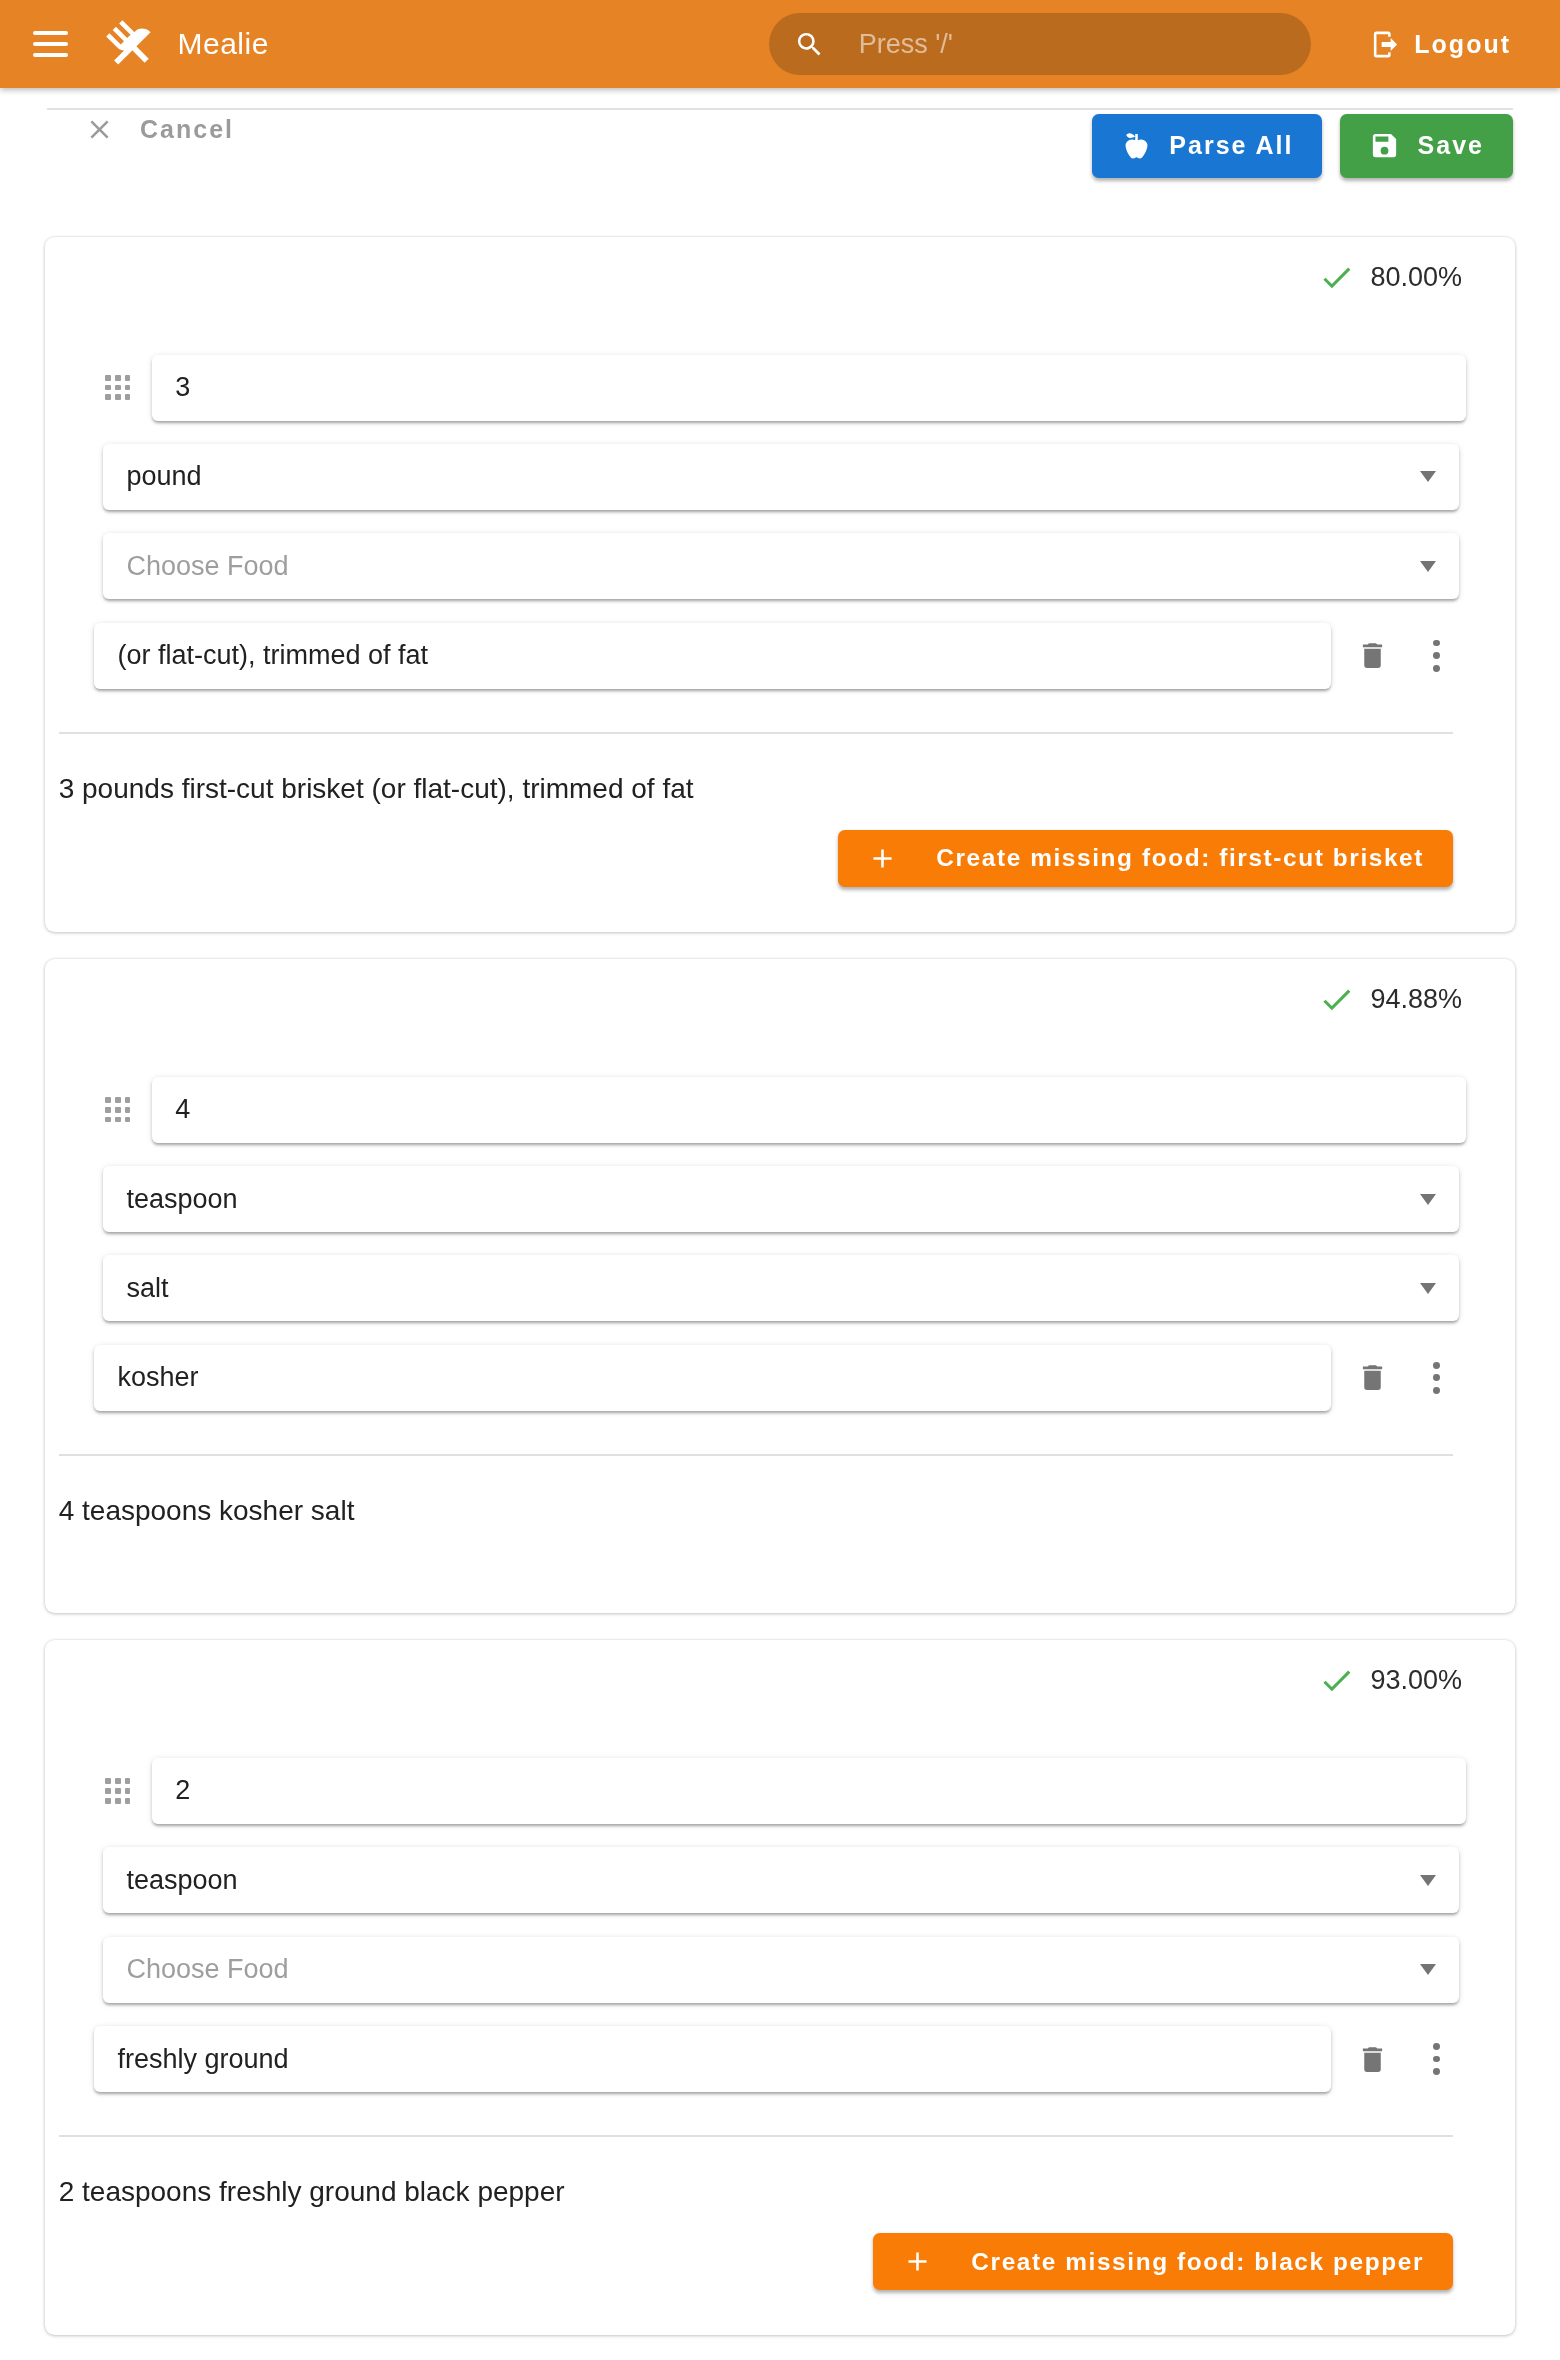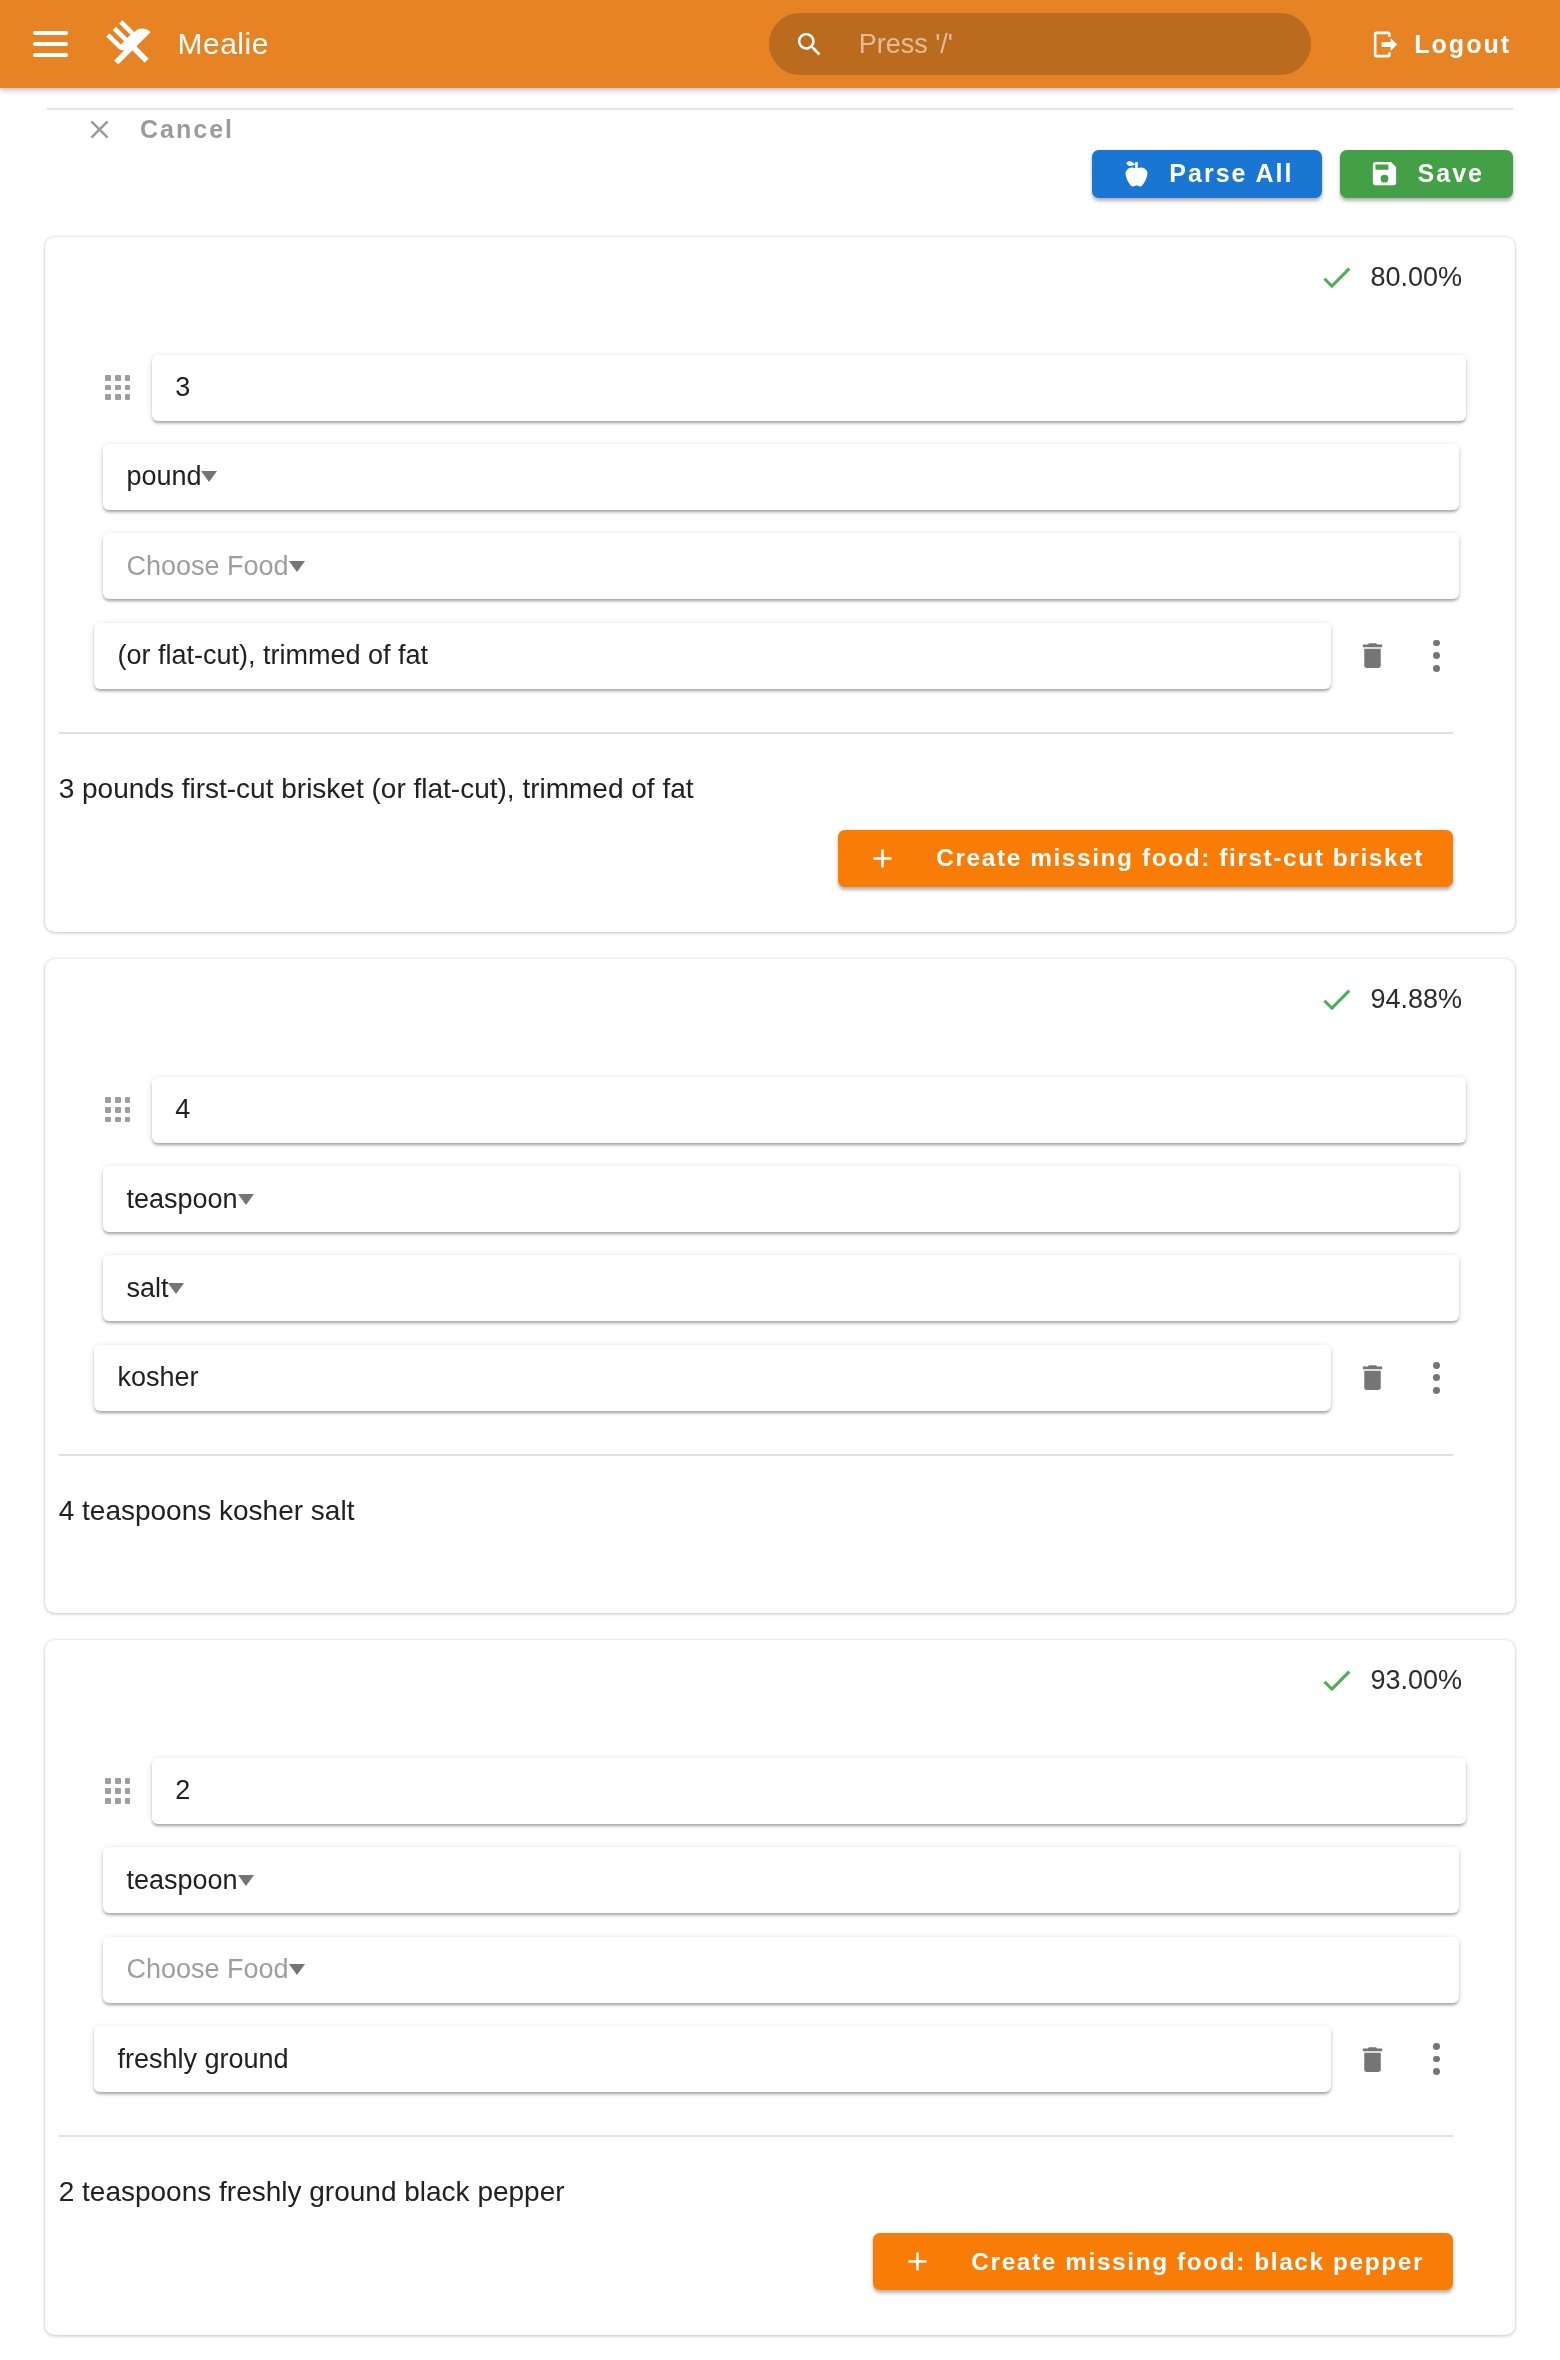--- a/index.html
+++ b/index.html
@@ -50,25 +50,25 @@
     display:flex; align-items:flex-start;
     padding: 4px 47px 0 47px;
     height: 94px;
   }
   .cancel { display:flex; align-items:center; gap: 25px; margin-left: 37px; cursor:pointer; }
   .cancel svg { width:31px; height:31px; }
   .cancel-label { color:#9B9B9B; font-size:25px; font-weight:600; letter-spacing:2px; }
   .toolbar-spacer { flex:1; }
   .btn {
     display:flex; align-items:center; justify-content:center;
-    height: 48px; border-radius: 6.8px; border:none; cursor:pointer;
+    height: 64px; border-radius: 6.8px; border:none; cursor:pointer;
     color:#fff; font-size:25px; font-weight:700; letter-spacing:2px;
     font-family: "Liberation Sans", sans-serif;
     box-shadow: 0 2.9px 3.9px rgba(0,0,0,.3);
-    padding: 0 29px; gap: 17.6px; margin-top: 36px;
+    padding: 0 29px; gap: 17.6px;
   }
   .btn svg { width:31px; height:31px; }
   .btn-parse { background:#1976D2; }
   .btn-save { background:#43A047; margin-left: 17.6px; }
 
   
   .cards { display:flex; flex-direction:column; gap: 27px; padding: 33px 45px 0 45px; }
   .card {
     background:#fff;
     border-radius: 9.8px;
@@ -93,21 +93,21 @@
     box-shadow: 0 2.9px 2.9px -1px rgba(0,0,0,.2), 0 2px 2.9px rgba(0,0,0,.12), 0 1px 5.9px rgba(0,0,0,.12);
     display:flex; align-items:center; padding: 0 23.4px;
     font-size: 27px; color:#212121;
   }
   .field input {
     border:none; outline:none; width:100%; font-size:27px; color:#212121;
     font-family: "Liberation Sans", sans-serif; background: transparent;
   }
   .row-amount .field { flex:1; margin-left: 21.5px; }
   .row-select { margin: 23.4px 56px 0 58px; }
-  .row-select .field { cursor:pointer; }
+  .row-select .field { justify-content: space-between; cursor:pointer; }
   .caret { width:0; height:0; border-left: 8.8px solid transparent; border-right: 8.8px solid transparent; border-top: 11.7px solid #747474; }
   .ph { color:#9E9E9E; }
 
   .row-note { display:flex; align-items:center; margin: 23.4px 62px 0 49px; }
   .row-note .field { flex: 1; }
   .icon-btn { background:none; border:none; cursor:pointer; display:flex; align-items:center; justify-content:center; }
   .trash-btn { margin-left: 25px; }
   .trash-btn svg { width: 33px; height: 33px; }
   .kebab-btn { margin-left: 31px; width: 33px; flex-direction:column; gap: 5.9px; }
   .kebab-btn i { width: 6.8px; height: 6.8px; border-radius: 50%; background:#757575; display:block; }

